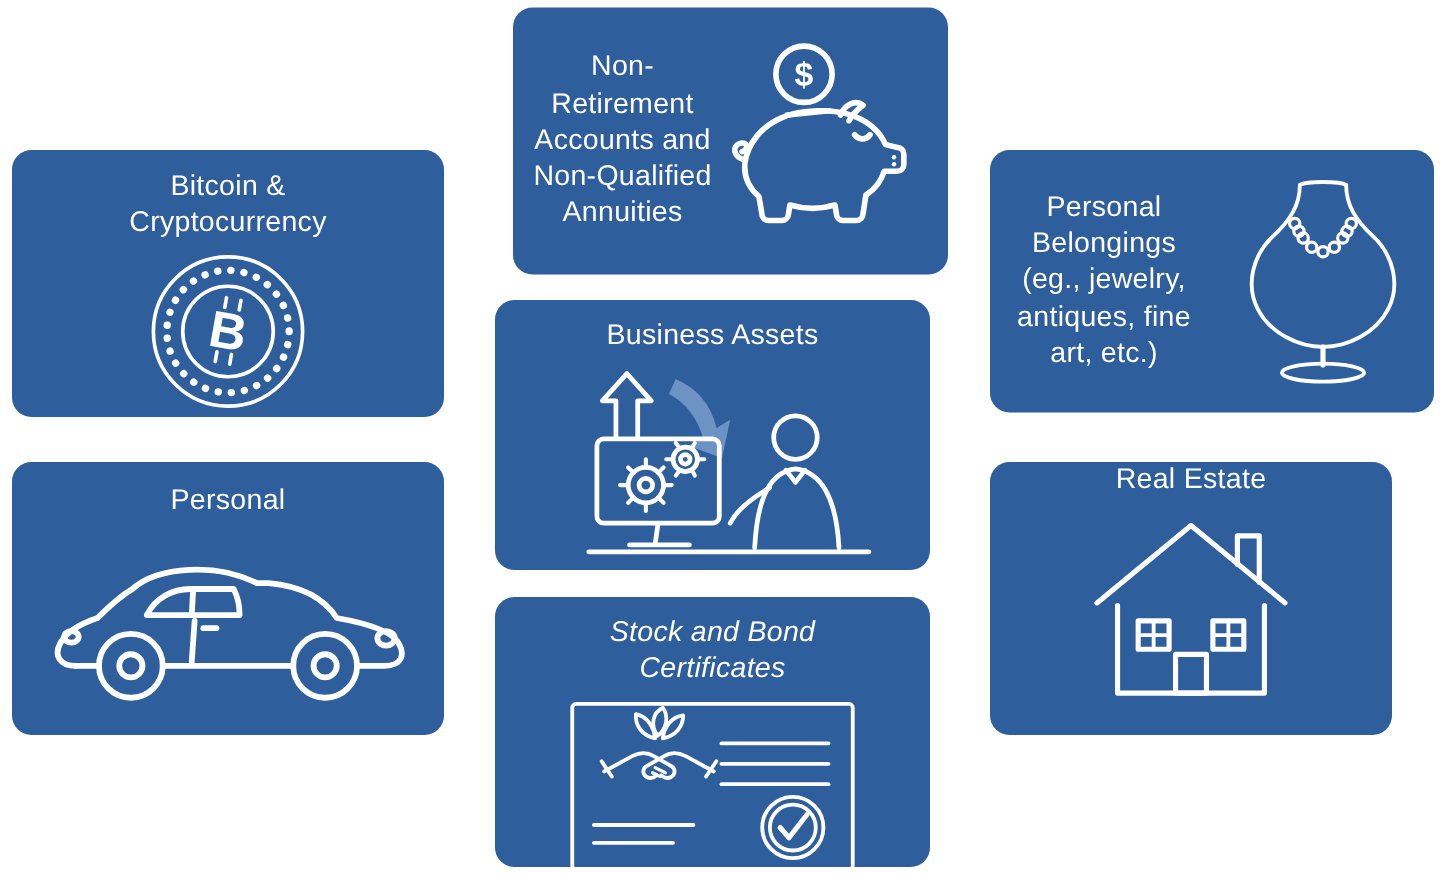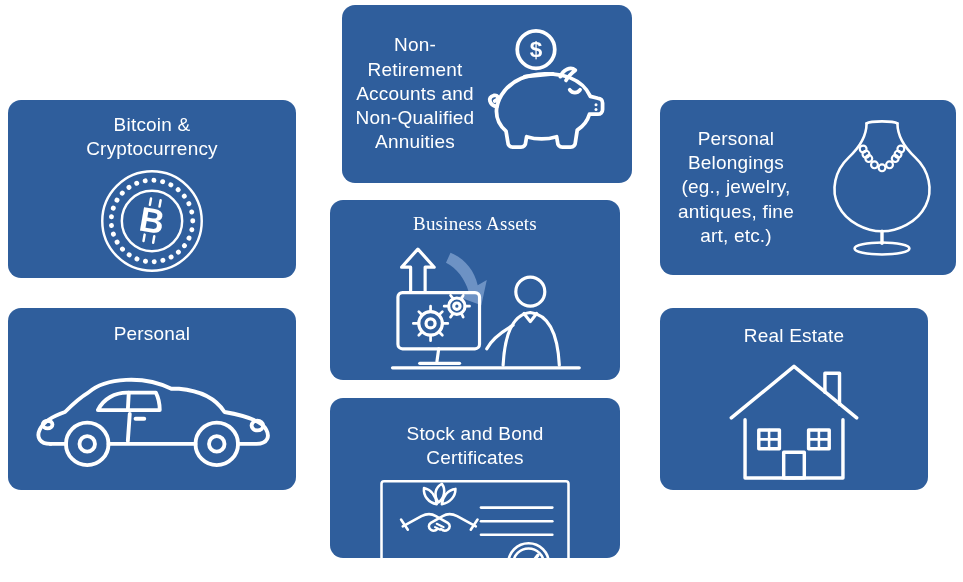--- a/index.html
+++ b/index.html
@@ -25,24 +25,24 @@
     text-align: center;
     letter-spacing: .2px;
   }
 
   .iconwrap { display: flex; align-items: center; justify-content: center; }
 
   
   #card-bitcoin     { left: 8px;   top: 100px; width: 288px; height: 178px; padding-top: 13px; }
   #card-vehicles    { left: 8px;   top: 308px; width: 288px; height: 182px; padding-top: 14px; }
   #card-nonret      { left: 330px; top: 5px;   width: 290px; height: 178px; padding: 8px 12px; margin-left: 12px; }
-  #card-business    { left: 330px; top: 200px; width: 290px; height: 180px; padding-top: 12px; font-family: Liberation Serif, serif; }
-  #card-stock       { left: 330px; top: 398px; width: 290px; height: 160px; padding-top: 24px; }
+  #card-business    { left: 330px; top: 200px; width: 290px; height: 180px; padding-top: 12px; }
+  #card-stock       { left: 330px; top: 398px; width: 290px; height: 180px; padding-top: 12px; font-style: italic; }
   #card-personal    { left: 660px; top: 100px; width: 296px; height: 175px; padding: 8px 14px; align-items: center; }
-  #card-realestate  { left: 660px; top: 308px; width: 268px; height: 182px; padding-top: 16px; }
+  #card-realestate  { left: 660px; top: 308px; width: 268px; height: 182px; padding-top: 0; }
 
   
   #card-bitcoin .title    { max-width: 170px; }
   #card-stock .title      { max-width: 200px; }
   #card-nonret .title     { width: 122px; flex: 0 0 auto; }
   #card-personal .title   { width: 124px; flex: 0 0 auto; }
 
   #card-bitcoin .iconwrap    { margin-top: 6px; }
   #card-vehicles .iconwrap   { margin-top: 8px; }
   #card-business .iconwrap   { margin-top: 4px; }

